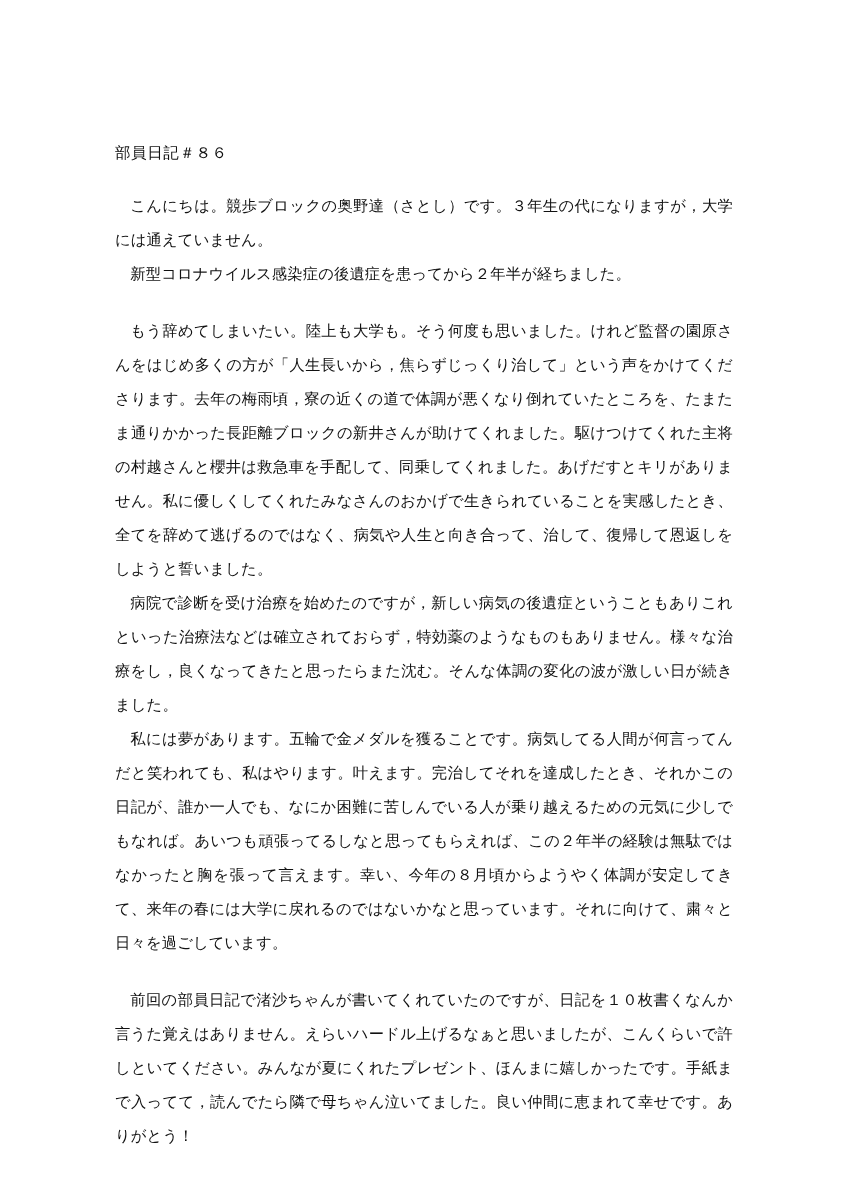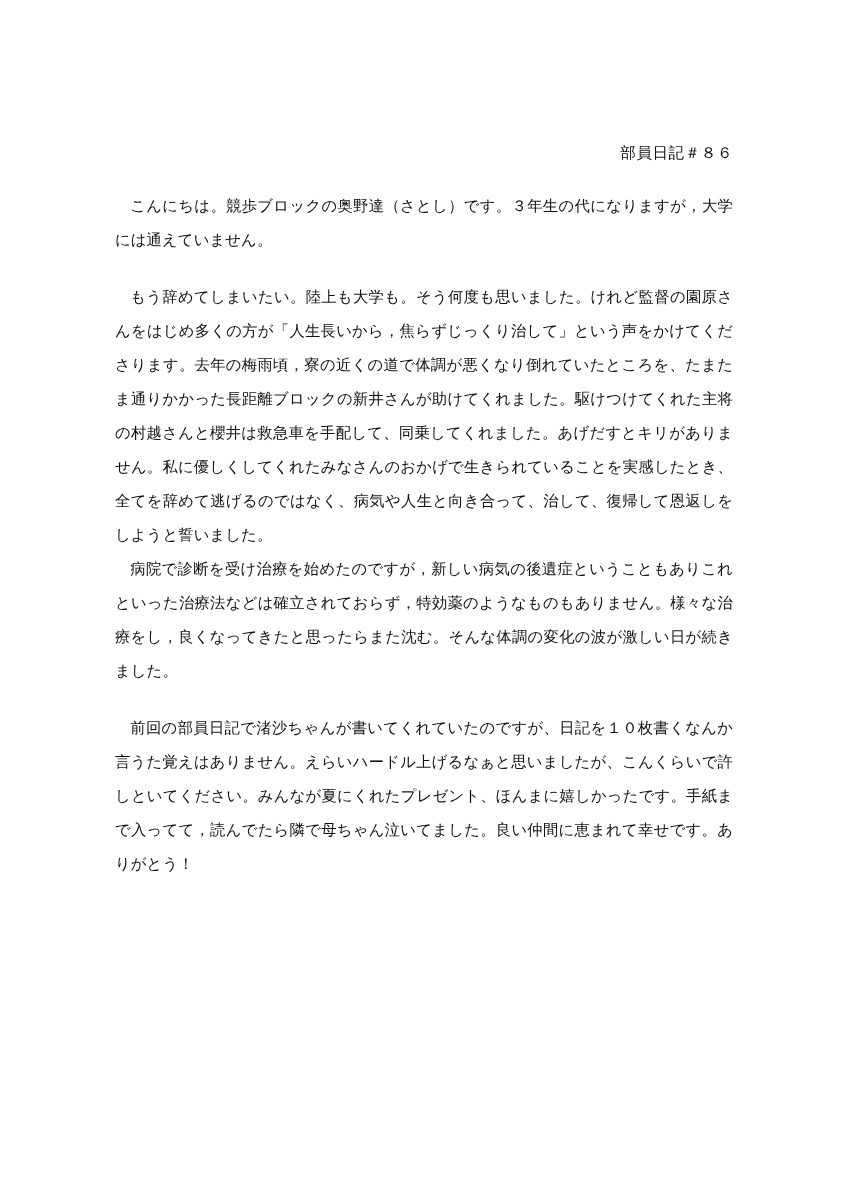--- a/index.html
+++ b/index.html
@@ -17,21 +17,20 @@
   .page {
     position: relative;
     width: 851px;
     height: 1200px;
     box-sizing: border-box;
     padding: 140px 118px 40px 115px;
     background: #ffffff;
   }
   .doc-header {
     margin: 0 0 24px 0;
-    text-align: right;
   }
   .doc-header .hline {
     font-size: 15.5px;
     line-height: 25px;
     letter-spacing: 0.6px;
     color: #111111;
     white-space: pre;
   }
   .body-text p {
     margin: 0;
@@ -56,25 +55,27 @@
 <div class="page">
 
   <div class="doc-header">
     <div class="hline">部員日記＃８６</div>
   </div>
 
   <div class="body-text">
 
     <div class="block">
       <p>こんにちは。競歩ブロックの奥野達（さとし）です。３年生の代になりますが，大学には通えていません。</p>
+      <p>新型コロナウイルス感染症の後遺症を患ってから２年半が経ちました。</p>
     </div>
 
     <div class="block">
       <p>もう辞めてしまいたい。陸上も大学も。そう何度も思いました。けれど監督の園原さんをはじめ多くの方が「人生長いから，焦らずじっくり治して」という声をかけてくださります。去年の梅雨頃，寮の近くの道で体調が悪くなり倒れていたところを、たまたま通りかかった長距離ブロックの新井さんが助けてくれました。駆けつけてくれた主将の村越さんと櫻井は救急車を手配して、同乗してくれました。あげだすとキリがありません。私に優しくしてくれたみなさんのおかげで生きられていることを実感したとき、全てを辞めて逃げるのではなく、病気や人生と向き合って、治して、復帰して恩返しをしようと誓いました。</p>
       <p>病院で診断を受け治療を始めたのですが，新しい病気の後遺症ということもありこれといった治療法などは確立されておらず，特効薬のようなものもありません。様々な治療をし，良くなってきたと思ったらまた沈む。そんな体調の変化の波が激しい日が続きました。</p>
+      <p>私には夢があります。五輪で金メダルを獲ることです。病気してる人間が何言ってんだと笑われても、私はやります。叶えます。完治してそれを達成したとき、それかこの日記が、誰か一人でも、なにか困難に苦しんでいる人が乗り越えるための元気に少しでもなれば。あいつも頑張ってるしなと思ってもらえれば、この２年半の経験は無駄ではなかったと胸を張って言えます。幸い、今年の８月頃からようやく体調が安定してきて、来年の春には大学に戻れるのではないかなと思っています。それに向けて、粛々と日々を過ごしています。</p>
     </div>
 
     <div class="block">
       <p>前回の部員日記で渚沙ちゃんが書いてくれていたのですが、日記を１０枚書くなんか言うた覚えはありません。えらいハードル上げるなぁと思いましたが、こんくらいで許しといてください。みんなが夏にくれたプレゼント、ほんまに嬉しかったです。手紙まで入ってて，読んでたら隣で母ちゃん泣いてました。良い仲間に恵まれて幸せです。ありがとう！</p>
     </div>
 
   </div>
 </div>
 
 </body></html>

